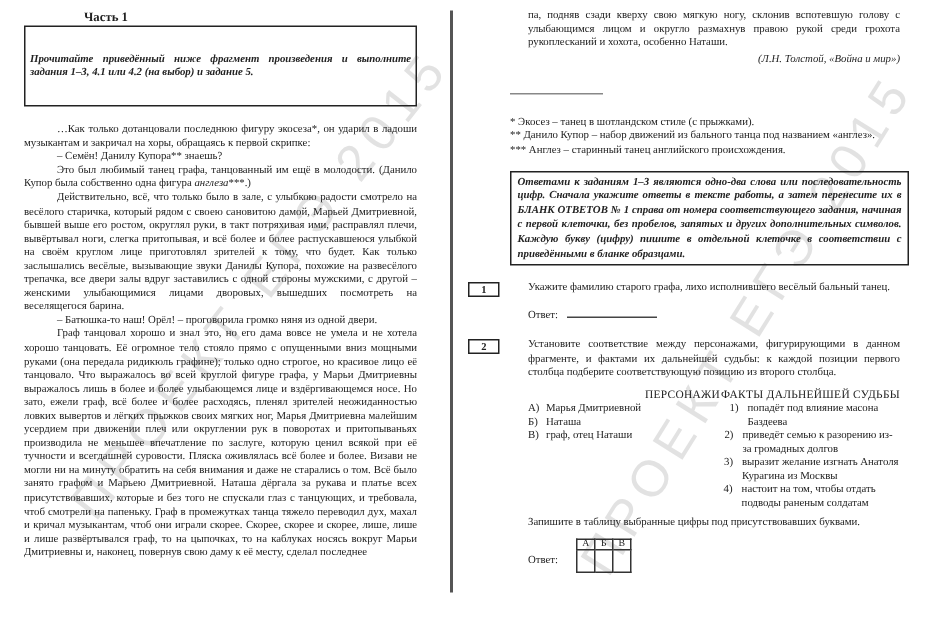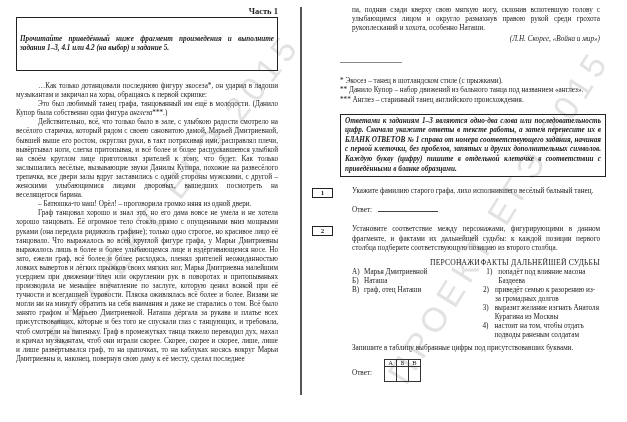--- a/index.html
+++ b/index.html
@@ -6,21 +6,21 @@
     body {
       width: 627px; height: 422px; position: relative; overflow: hidden;
       font-family: "Liberation Serif", "DejaVu Serif", serif;
       color: #222;
     }
     .col { position: absolute; top: 0; font-size: 7.2px; line-height: 9.1px; }
     .left { left: 16px; width: 262px; }
     .right { left: 352px; width: 248px; }
     .divider { position: absolute; left: 300px; top: 7px; width: 2px; height: 388px; background: #555; }
 
-    .part-title { text-align: right; font-weight: bold; font-size: 8.5px; margin-top: 6px; height: 11px; line-height: 11px; padding-left: 40px; }
+    .part-title { text-align: left; font-weight: bold; font-size: 8.5px; margin-top: 6px; height: 11px; line-height: 11px; padding-left: 40px; }
     .instr-box {
       border: 1px solid #222; font-weight: bold; font-style: italic;
       font-size: 7.2px; line-height: 9px; padding: 17px 3px; margin-left: 0; margin-top: 0;
       text-align: justify;
     }
     .text { margin-top: 11px; text-align: justify; }
     .text p { margin: 0; text-indent: 22px; }
     .italic { font-style: italic; }
 
     .top-text { margin-top: 6px; text-align: justify; }
@@ -69,32 +69,33 @@
 <body>
 
 <div class="watermark wm1">ПРОЕКТ ЕГЭ 2015</div>
 <div class="watermark wm2">ПРОЕКТ ЕГЭ 2015</div>
 
 <div class="col left">
   <div class="part-title">Часть 1</div>
   <div class="instr-box">Прочитайте приведённый ниже фрагмент произведения и выполните задания 1–3, 4.1 или 4.2 (на выбор) и задание 5.</div>
   <div class="text">
     <p>…Как только дотанцовали последнюю фигуру экосеза*, он ударил в ладоши музыкантам и закричал на хоры, обращаясь к первой скрипке:</p>
+    <p>– Семён! Данилу Купора** знаешь?</p>
     <p>Это был любимый танец графа, танцованный им ещё в молодости. (Данило Купор была собственно одна фигура <span class="italic">англеза</span>***.)</p>
     <p>Действительно, всё, что только было в зале, с улыбкою радости смотрело на весёлого старичка, который рядом с своею сановитою дамой, Марьей Дмитриевной, бывшей выше его ростом, округлял руки, в такт потряхивая ими, расправлял плечи, вывёртывал ноги, слегка притопывая, и всё более и более распускавшеюся улыбкой на своём круглом лице приготовлял зрителей к тому, что будет. Как только заслышались весёлые, вызывающие звуки Данилы Купора, похожие на развесёлого трепачка, все двери залы вдруг заставились с одной стороны мужскими, с другой – женскими улыбающимися лицами дворовых, вышедших посмотреть на веселящегося барина.</p>
     <p>– Батюшка-то наш! Орёл! – проговорила громко няня из одной двери.</p>
     <p>Граф танцовал хорошо и знал это, но его дама вовсе не умела и не хотела хорошо танцовать. Её огромное тело стояло прямо с опущенными вниз мощными руками (она передала ридикюль графине); только одно строгое, но красивое лицо её танцовало. Что выражалось во всей круглой фигуре графа, у Марьи Дмитриевны выражалось лишь в более и более улыбающемся лице и вздёргивающемся носе. Но зато, ежели граф, всё более и более расходясь, пленял зрителей неожиданностью ловких вывертов и лёгких прыжков своих мягких ног, Марья Дмитриевна малейшим усердием при движении плеч или округлении рук в поворотах и притопываньях производила не меньшее впечатление по заслуге, которую ценил всякой при её тучности и всегдашней суровости. Пляска оживлялась всё более и более. Визави не могли ни на минуту обратить на себя внимания и даже не старались о том. Всё было занято графом и Марьею Дмитриевной. Наташа дёргала за рукава и платье всех присутствовавших, которые и без того не спускали глаз с танцующих, и требовала, чтоб смотрели на папеньку. Граф в промежутках танца тяжело переводил дух, махал и кричал музыкантам, чтоб они играли скорее. Скорее, скорее и скорее, лише, лише и лише развёртывался граф, то на цыпочках, то на каблуках носясь вокруг Марьи Дмитриевны и, наконец, повернув свою даму к её месту, сделал последнее</p>
   </div>
 </div>
 
 <div class="divider"></div>
 
 <div class="col right">
   <div class="top-text">па, подняв сзади кверху свою мягкую ногу, склонив вспотевшую голову с улыбающимся лицом и округло размахнув правою рукой среди грохота рукоплесканий и хохота, особенно Наташи.</div>
-  <div class="attribution">(Л.Н. Скорее, «Война и мир»)</div>
+  <div class="attribution">(Л.Н. Толстой, «Война и мир»)</div>
 
   <div class="fn-sep"></div>
   <div class="footnotes">
     <p>* Экосез – танец в шотландском стиле (с прыжками).</p>
     <p>** Данило Купор – набор движений из бального танца под названием «англез».</p>
     <p>*** Англез – старинный танец английского происхождения.</p>
   </div>
 
   <div class="answers-box">
     <span>Ответами к заданиям 1–3 являются одно-два слова или последовательность цифр. Сначала укажите ответы в тексте работы, а затем перенесите их в БЛАНК ОТВЕТОВ № 1 справа от номера соответствующего задания, начиная с первой клеточки, </span><span class="u">без пробелов, запятых и других дополнительных символов</span><span>. Каждую букву (цифру) пишите в отдельной клеточке в соответствии с приведёнными в бланке образцами.</span>

